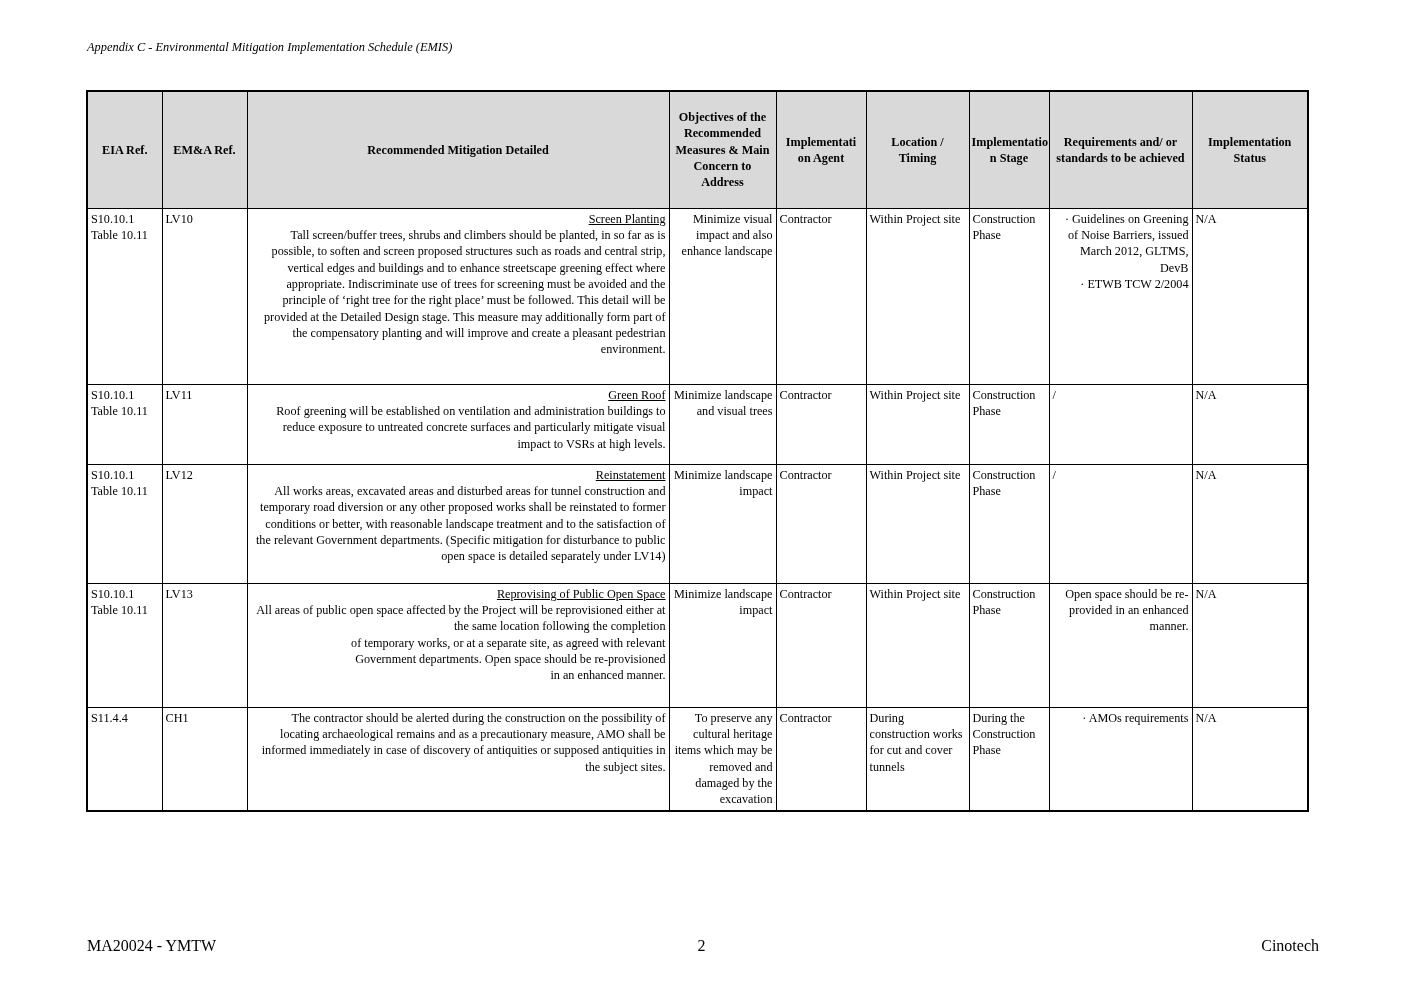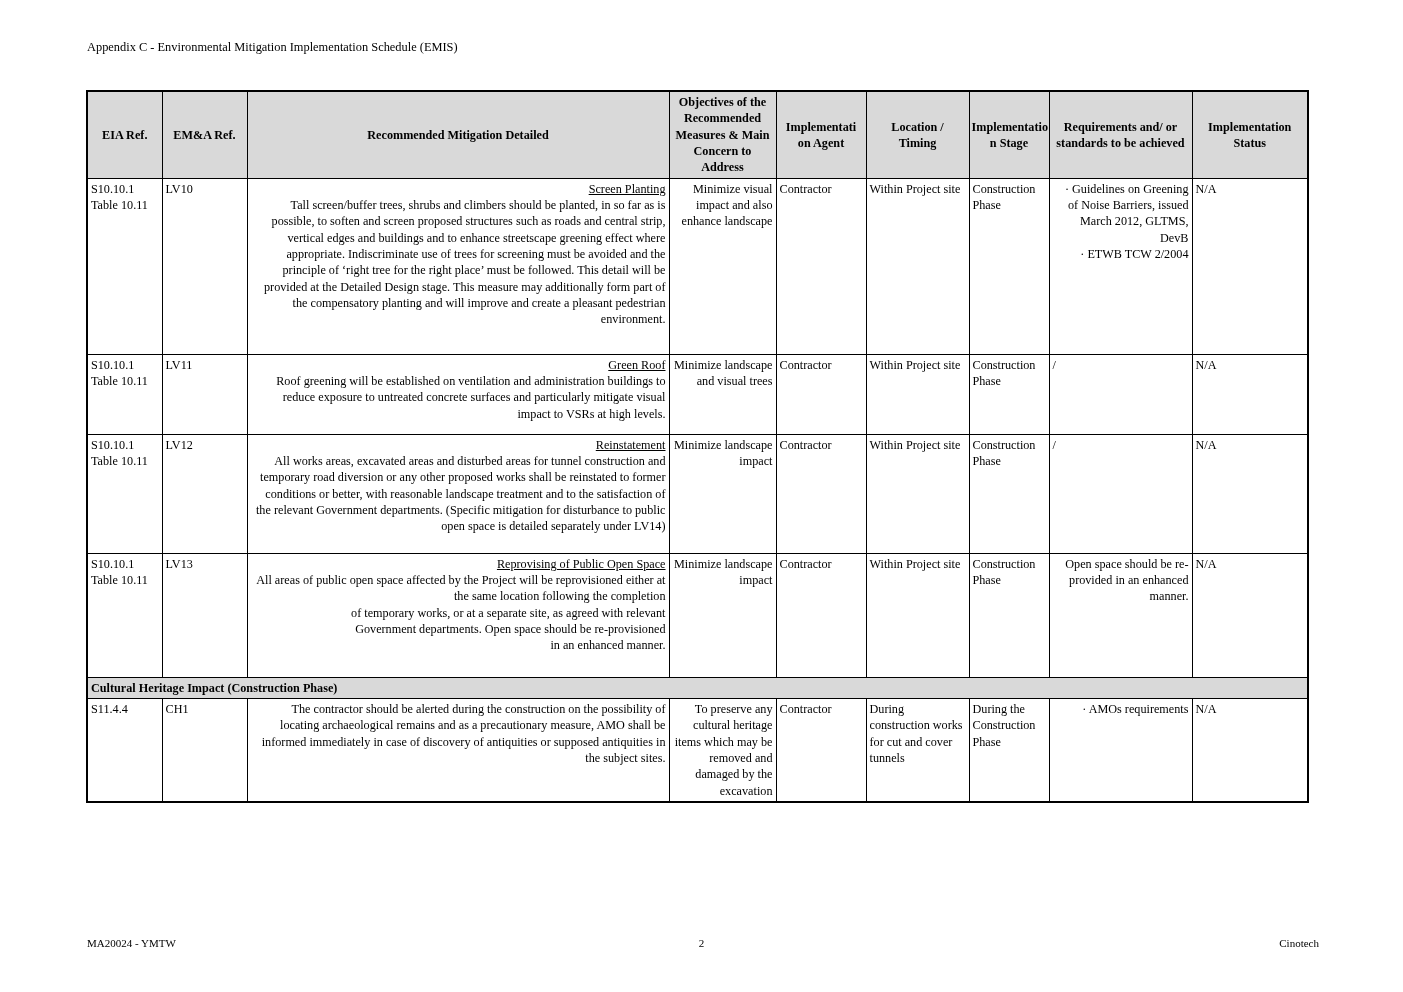--- a/index.html
+++ b/index.html
@@ -10,20 +10,21 @@
     height: 992px;
     font-family: "Liberation Serif", "DejaVu Serif", serif;
     color: #000;
   }
   .page-header {
     position: absolute;
     left: 87px;
     top: 40px;
     font-size: 12.4px;
     white-space: nowrap;
+    font-style: italic;
   }
   table.emis {
     position: absolute;
     left: 86px;
     top: 90px;
     width: 1221px;
     border-collapse: collapse;
     table-layout: fixed;
     border: 2px solid #000;
   }
@@ -34,21 +35,21 @@
     vertical-align: top;
     padding: 2px 3px;
     white-space: pre-line;
     overflow: hidden;
   }
   table.emis th {
     background: #d9d9d9;
     font-weight: bold;
     vertical-align: middle;
     text-align: center;
-    padding: 2px 2px;
+    padding: 17px 2px;
   }
   tr.hr { height: 82px; }
   tr.r0 { height: 176px; }
   tr.r1 { height: 80px; }
   tr.r2 { height: 119px; }
   tr.r3 { height: 124px; }
   tr.rs { height: 17px; }
   tr.r4 { height: 103px; margin-top: 36px; }
   td.c { }
   td.l { text-align: right; }
@@ -58,21 +59,21 @@
     font-size: 12.6px;
     padding: 0 3px;
     line-height: 1.2;
     border-top: 2px solid #000;
     border-bottom: 1px solid #000;
   }
   .mtitle { display: block; text-decoration: underline; }
   .footer-item {
     position: absolute;
     top: 937px;
-    font-size: 11px;
+    font-size: 16px;
     white-space: nowrap;
   }
   .footer-left  { left: 87px; }
   .footer-center{ left: 0; right: 0; text-align: center; }
   .footer-right { right: 84px; }
 </style>
 </head>
 <body>
 
 <div class="page-header">Appendix C - Environmental Mitigation Implementation Schedule (EMIS)</div>
@@ -156,23 +157,20 @@
 Government departments. Open space should be re-provisioned
 in an enhanced manner.</span></td>
     <td class="l">Minimize landscape impact</td>
     <td class="c">Contractor</td>
     <td class="c">Within Project site</td>
     <td class="c">Construction Phase</td>
     <td class="l">Open space should be re-provided in an enhanced manner.</td>
     <td class="c">N/A</td>
   </tr>
 
-  <tr class="rs">
-    <td class="section-cell" colspan="9">Cultural Heritage Impact (Construction Phase)</td>
-  </tr>
 
   <tr class="r4">
     <td class="c">S11.4.4</td>
     <td class="c">CH1</td>
     <td class="l"><span class="mtitle"></span><span>The contractor should be alerted during the construction on the possibility of locating archaeological remains and as a precautionary measure, AMO shall be informed immediately in case of discovery of antiquities or supposed antiquities in the subject sites.</span></td>
     <td class="l">To preserve any cultural heritage items which may be removed and damaged by the excavation</td>
     <td class="c">Contractor</td>
     <td class="c">During construction works for cut and cover tunnels</td>
     <td class="c">During the Construction Phase</td>
     <td class="l">· AMOs requirements</td>

